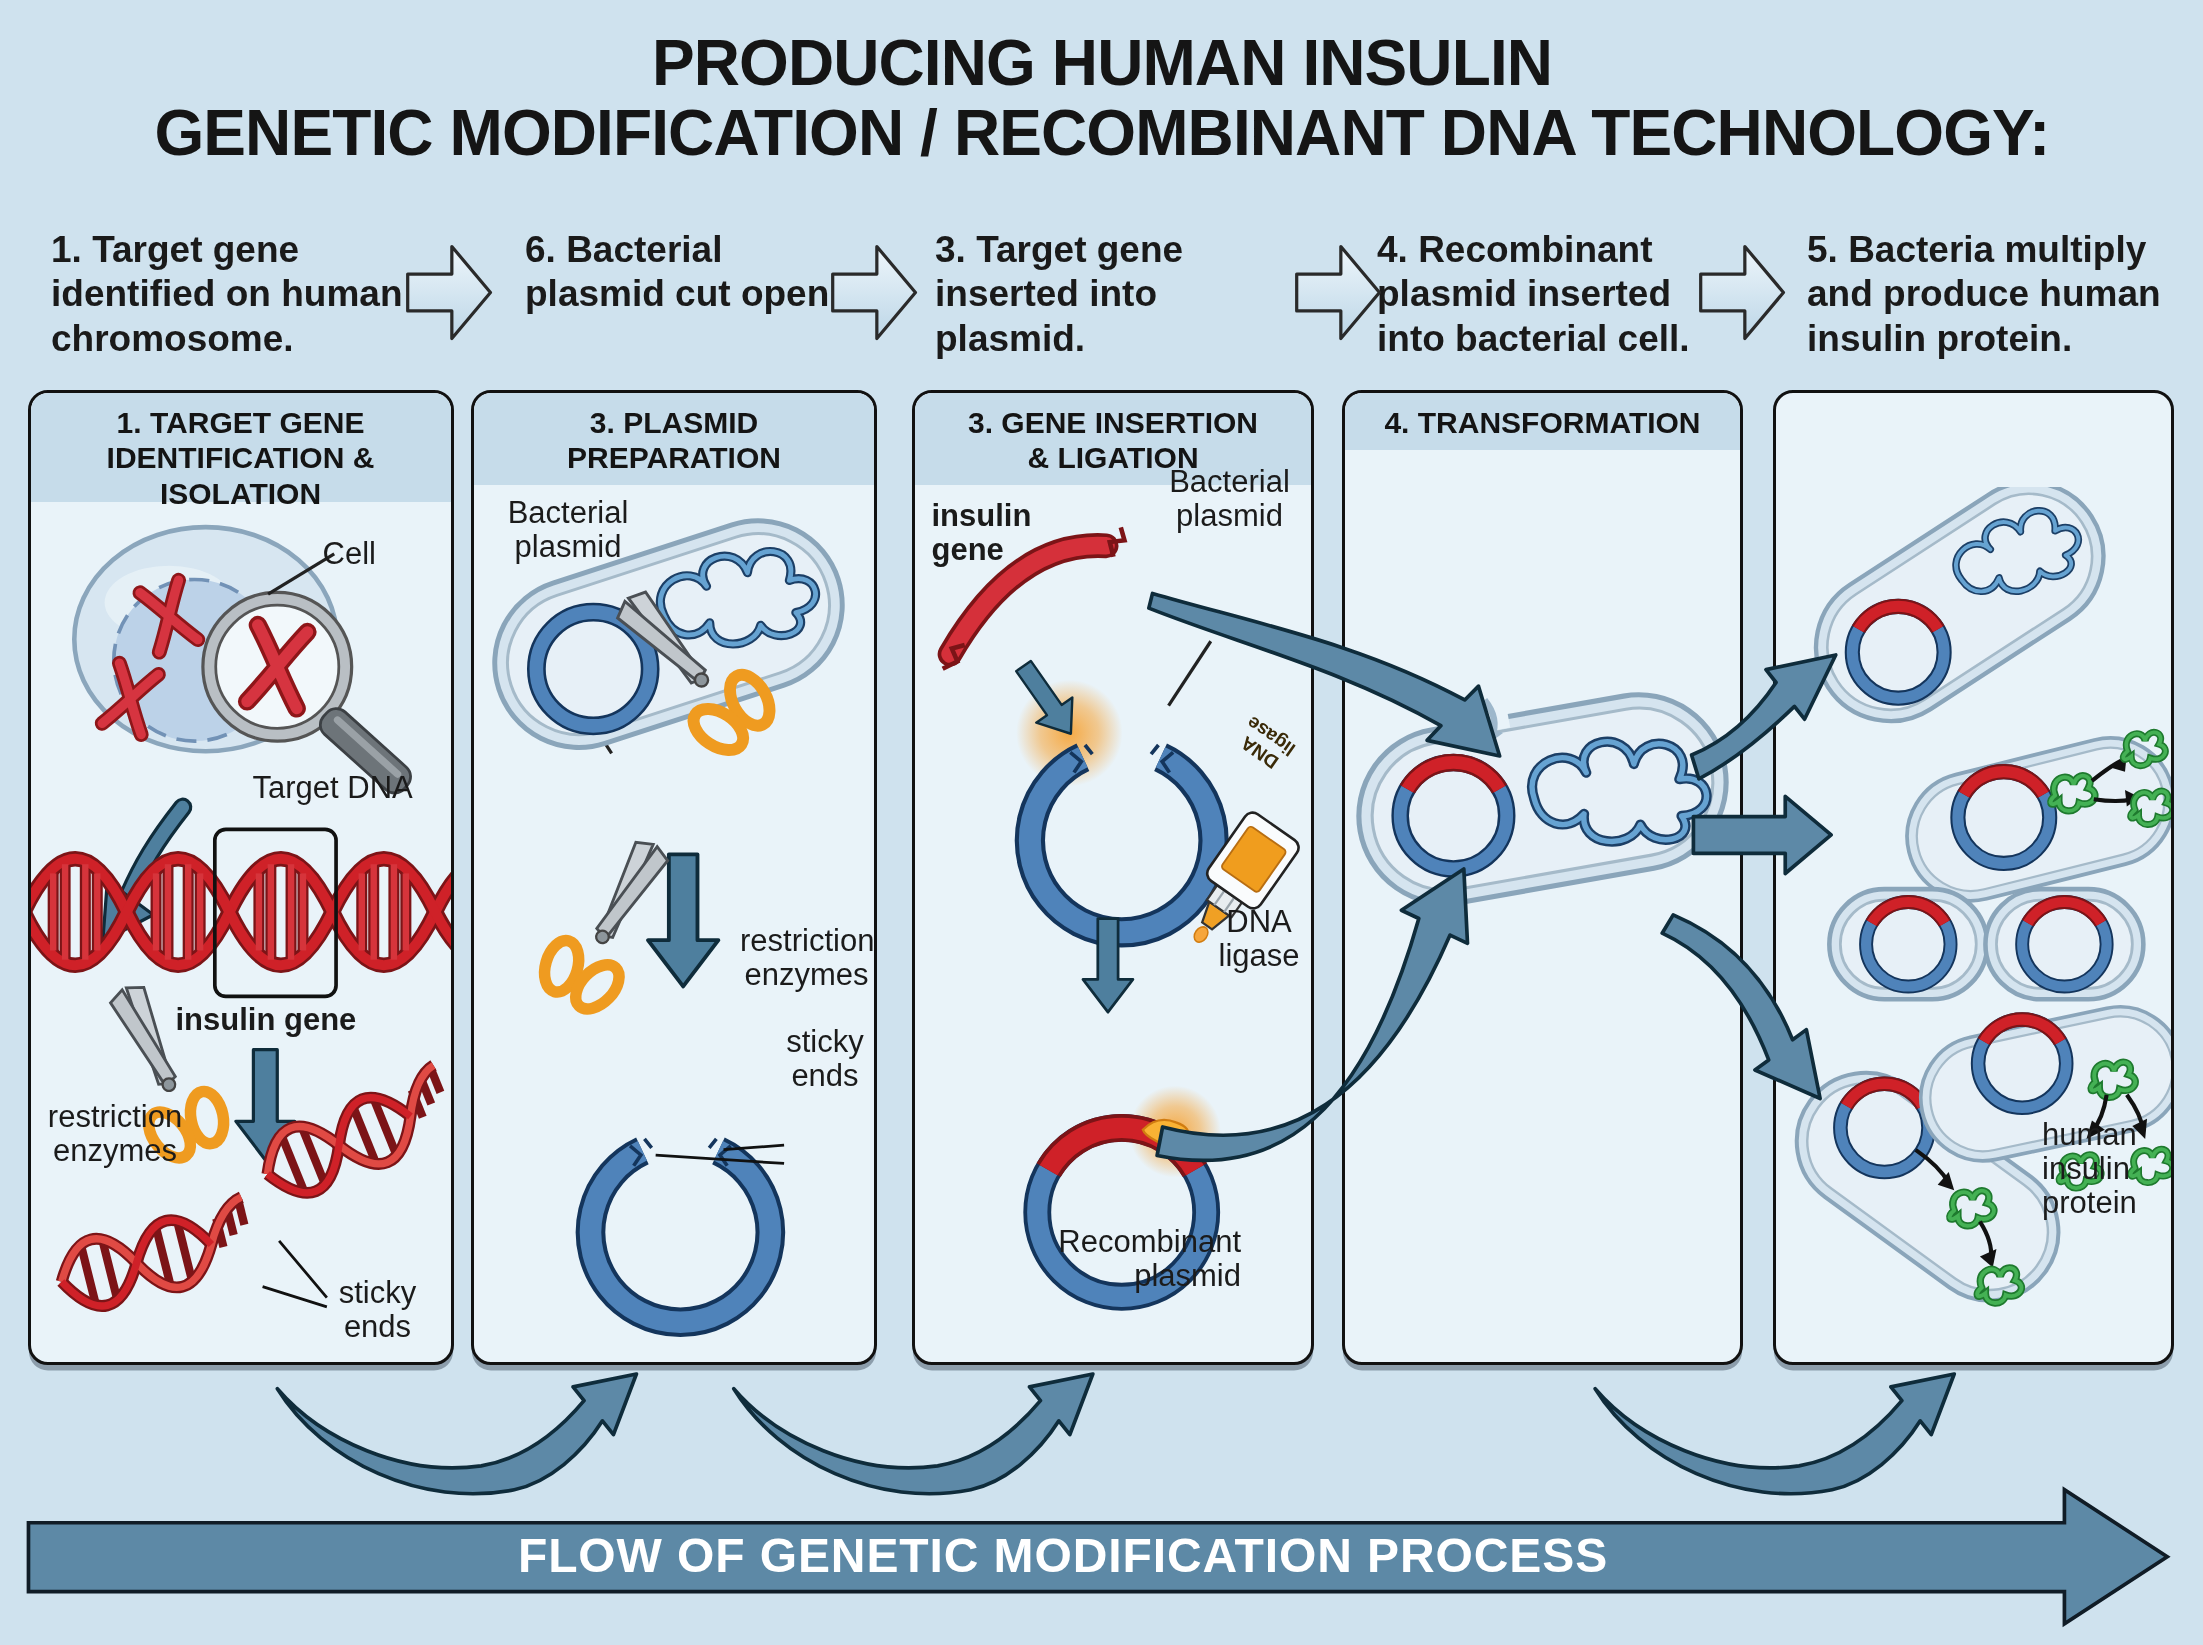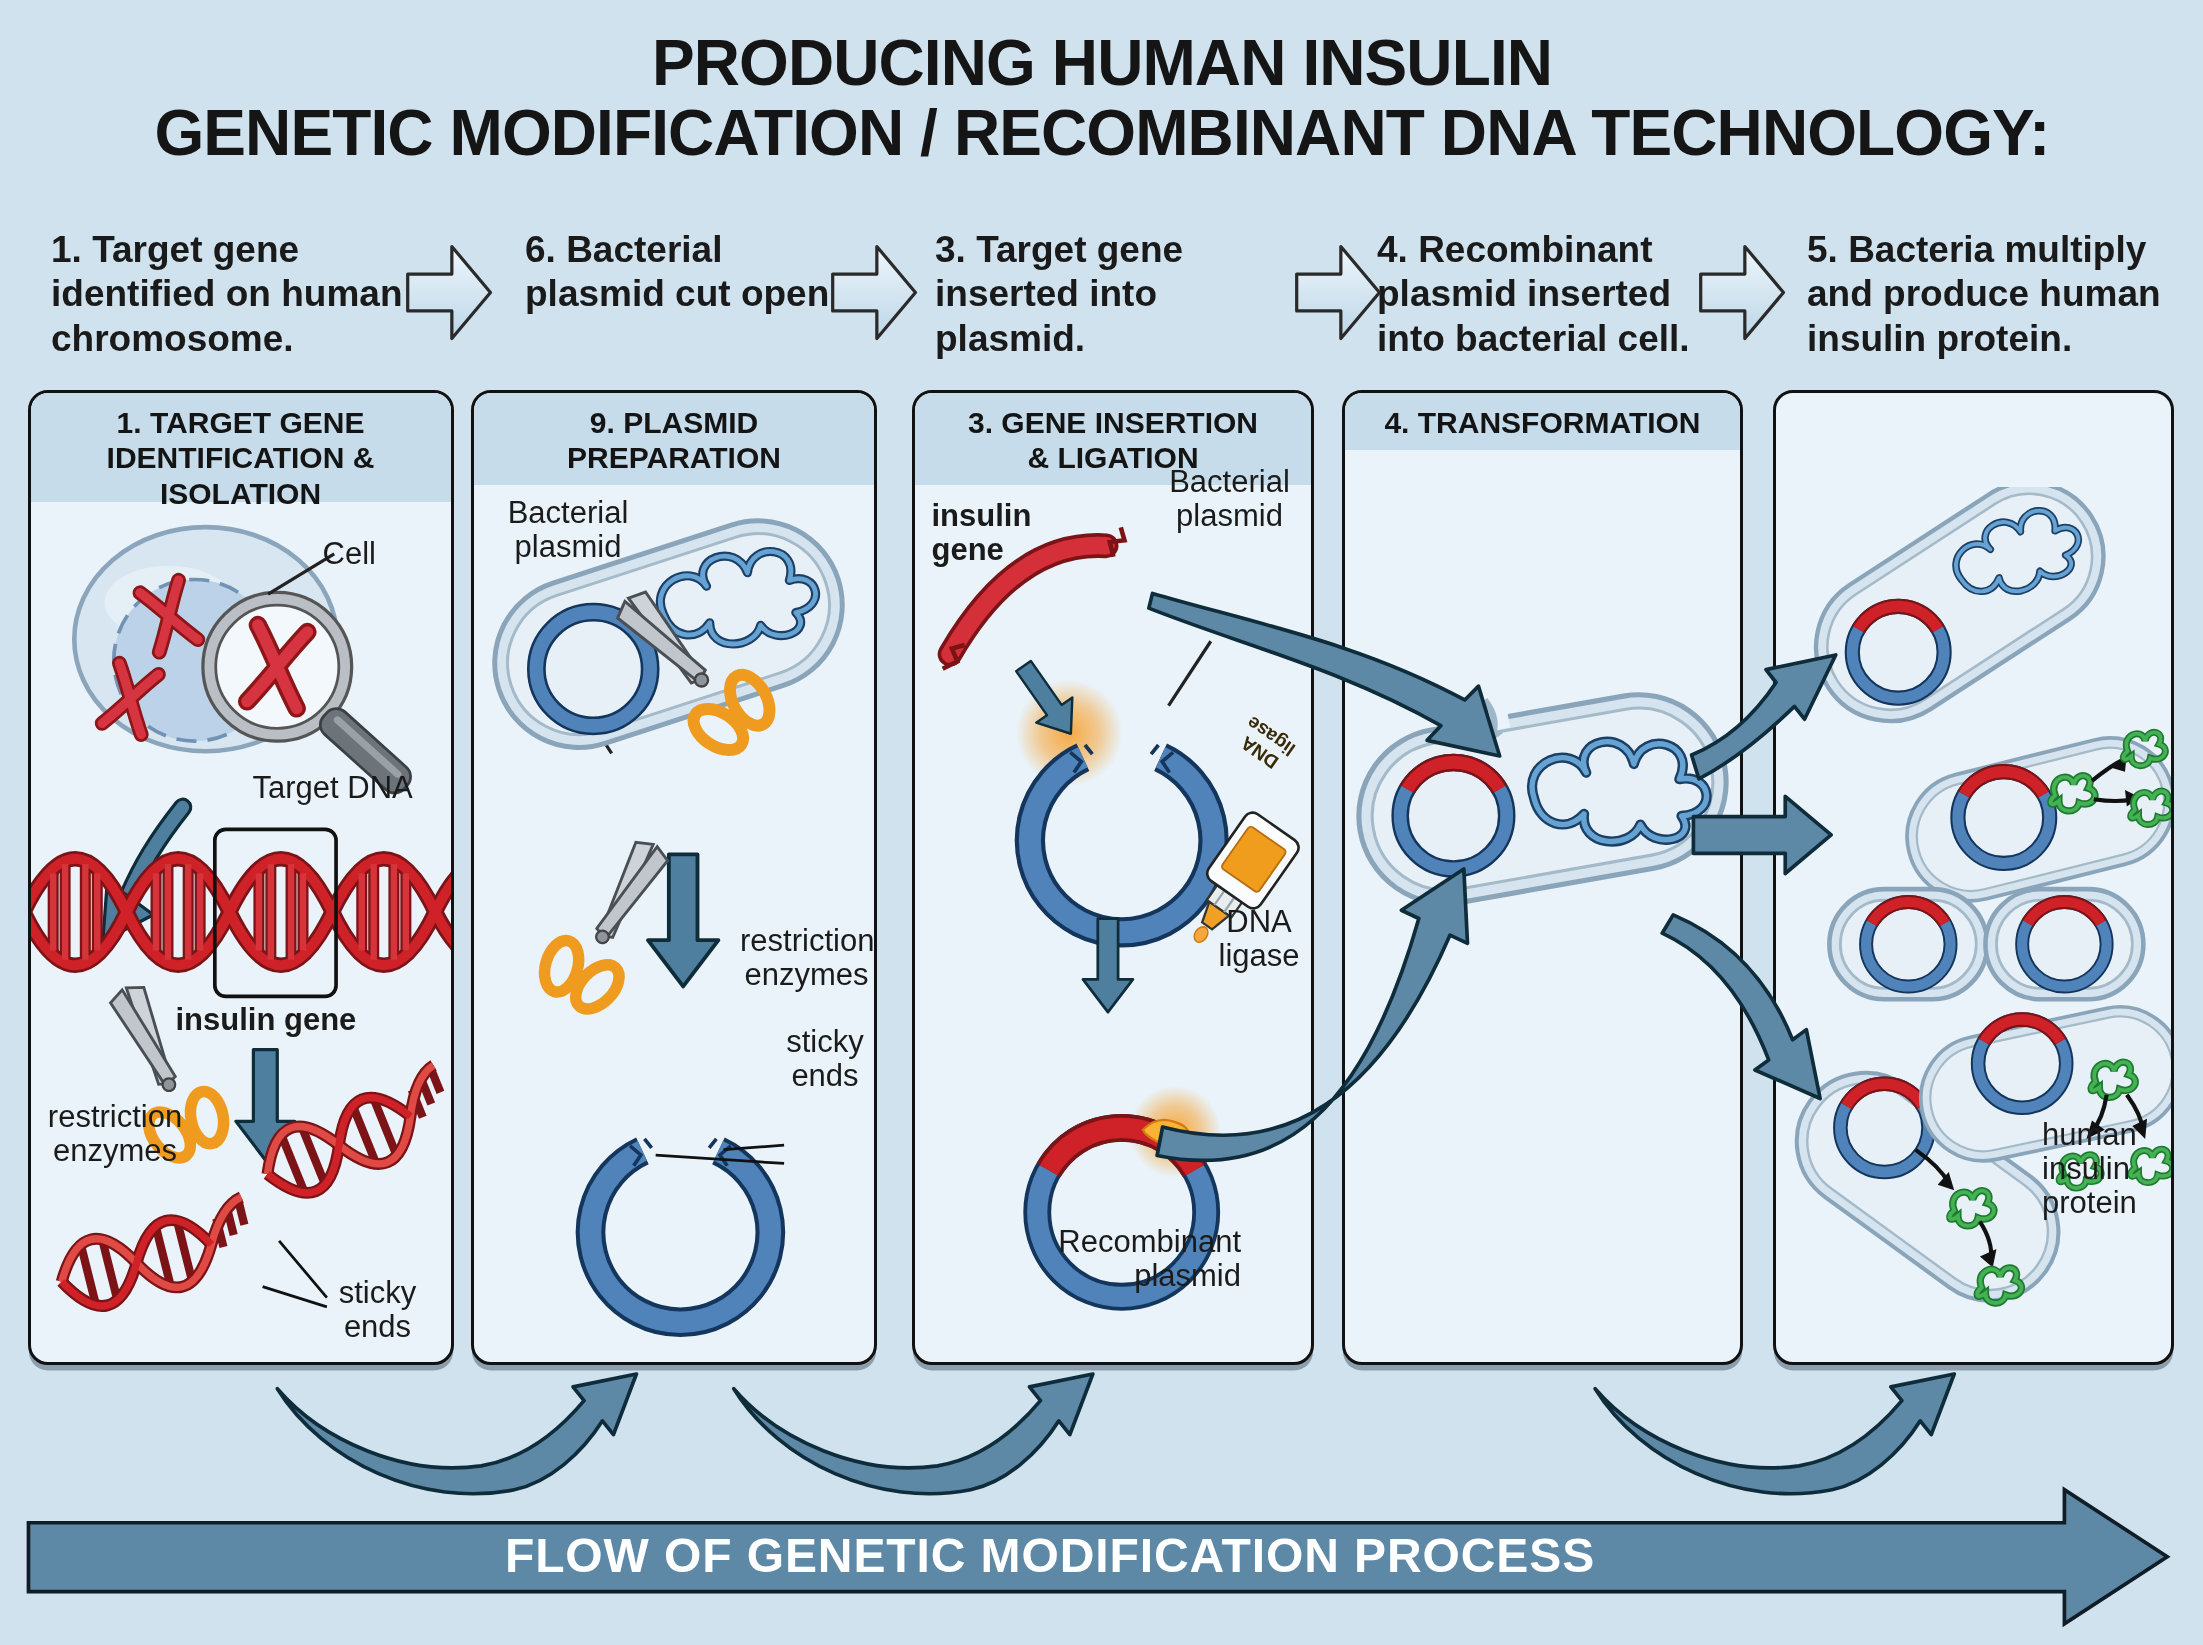--- a/index.html
+++ b/index.html
@@ -14,21 +14,21 @@
          border-radius:20px;box-shadow:0 6.4px 0 -0.9px rgba(15,30,45,.35);overflow:hidden;}
   .panel-title{background:#c6dcea;border-bottom:0;text-align:center;font-weight:bold;
                font-size:30px;line-height:1.18;padding:12px 5.5px 9.2px 5.5px;white-space:pre-line;
                border-top-left-radius:16.5px;border-top-right-radius:16.5px;}
   .p1 .panel-title{height:88px;}
   .art{position:absolute;left:0;bottom:0;}
   .lbl{position:absolute;font-size:31px;line-height:1.1;white-space:pre-line;color:#1b1b1b;}
   .lbl.b{font-weight:bold;}
   .overlay{position:absolute;left:0;top:0;z-index:30;pointer-events:none;}
   .banner-text{position:absolute;left:28.5px;top:1528px;width:2043px;text-align:center;
-               font-weight:bold;font-size:48px;letter-spacing:0.9px;color:#ffffff;z-index:40;}
+               font-weight:bold;font-size:48px;letter-spacing:0.9px;color:#ffffff;z-index:40;padding-left:13px;}
   .bottle-lbl{position:absolute;font-weight:bold;font-size:19px;line-height:1.05;color:#3a2a08;
               text-align:center;transform:rotate(215deg);white-space:pre-line;z-index:5;}
 </style>
 </head>
 <body>
 
 <div class="page">
 
   <svg width="0" height="0" style="position:absolute" aria-hidden="true">
     <defs>
@@ -254,21 +254,21 @@
     <div class="lbl" style="left:292px;top:144px">Cell</div>
     <div class="lbl" style="left:222px;top:378px">Target DNA</div>
     <div class="lbl b" style="left:145px;top:610px">insulin gene</div>
     <div class="lbl" style="left:11px;top:707px;text-align:center;width:147px">restriction
 enzymes</div>
     <div class="lbl" style="left:292px;top:883px;text-align:center;width:110px">sticky
 ends</div>
   </section>
 
   <section class="panel p2" style="left:471px;width:400px">
-    <div class="panel-title">9. PLASMID
+    <div class="panel-title">3. PLASMID
 PREPARATION</div>
     <svg class="art" width="400" height="875" viewBox="0 0 436 953">
       <line x1="95" y1="205" x2="150" y2="290" stroke="#222" stroke-width="3.5"></line>
       <use href="#ic-bacterium" transform="translate(212,160) rotate(-18) scale(1.08)"></use>
       <g transform="translate(130,198) scale(0.62)">
           <use href="#ic-ring-plain"></use>
         </g>
       <use href="#ic-squiggle" transform="translate(287,120) rotate(-8) scale(1.05)"></use>
       <use href="#ic-scissors" transform="translate(248,210) rotate(137) scale(1.3)"></use>
       <use href="#ic-downarrow" transform="translate(228,400) scale(1.2)"></use>

